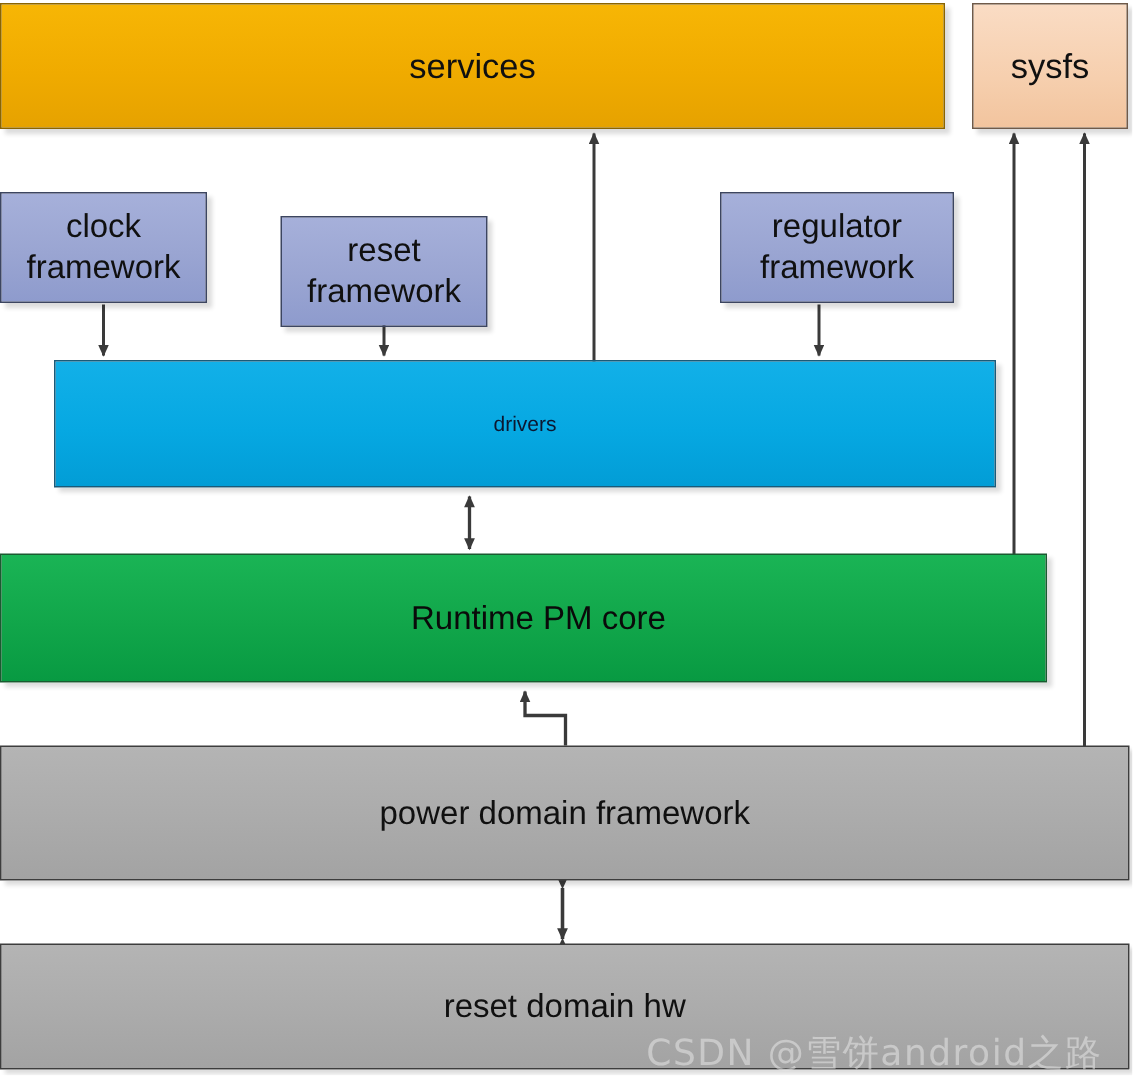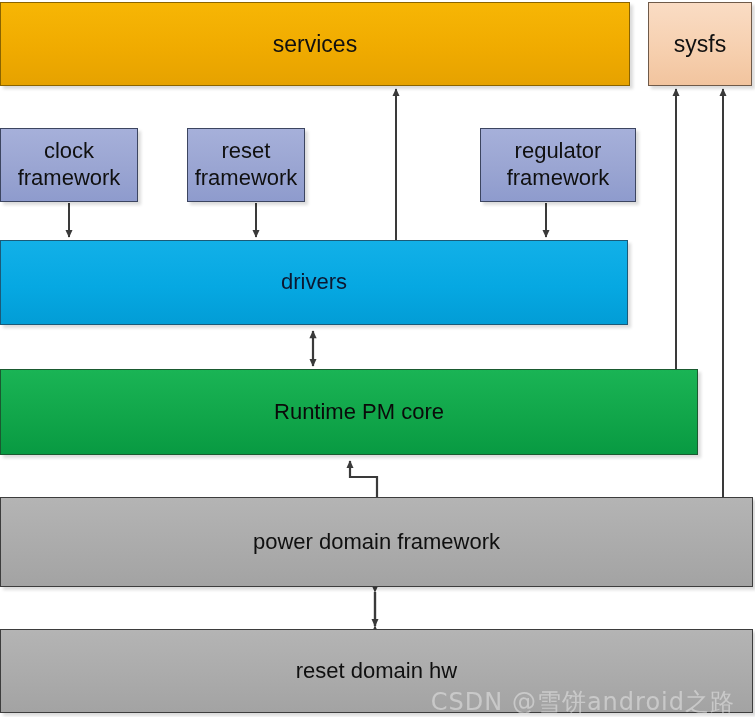--- a/index.html
+++ b/index.html
@@ -43,22 +43,23 @@
     font-size: 23px;
   }
   .node-framework {
     background: linear-gradient(180deg, #a6b0da 0%, #9aa5d2 55%, #8e9bcd 100%);
     border-color: #3c4560;
     font-size: 22px;
   }
   .node-drivers {
     background: linear-gradient(180deg, #12b0e8 0%, #06a8e2 55%, #029dd6 100%);
     border-color: #1b5a78;
-    font-size: 22px;
+    font-size: 14px;
     color: #0c1730;
+    margin-left: 36px;
   }
   .node-runtime {
     background: linear-gradient(180deg, #1ab455 0%, #11a64a 55%, #089a42 100%);
     border-color: #1a5a30;
     font-size: 22px;
     color: #0a0a0a;
   }
   .node-gray {
     background: linear-gradient(180deg, #b4b4b4 0%, #ababab 55%, #a3a3a3 100%);
     border-color: #3d3d3d;
@@ -128,21 +129,21 @@
     <line x1="723" y1="499" x2="723" y2="89" stroke="#3a3a3a" stroke-width="2" marker-end="url(#arrowhead)"></line>
   </svg>
 
   <div class="node node-services" style="left: 0px; top: 2px; width: 630px; height: 84px;">services</div>
 
   <div class="node node-sysfs" style="left: 648px; top: 2px; width: 104px; height: 84px;">sysfs</div>
 
   <div class="node node-framework" style="left: 0px; top: 128px; width: 138px; height: 74px;">clock
 framework</div>
 
-  <div class="node node-framework" style="left: 187px; top: 128px; width: 118px; height: 74px;">reset
+  <div class="node node-framework" style="left: 187px; top: 144px; width: 138px; height: 74px;">reset
 framework</div>
 
   <div class="node node-framework" style="left: 480px; top: 128px; width: 156px; height: 74px;">regulator
 framework</div>
 
   <div class="node node-drivers" style="left: 0px; top: 240px; width: 628px; height: 85px;">drivers</div>
 
   <div class="node node-runtime" style="left: 0px; top: 369px; width: 698px; height: 86px; padding-left: 20px;">Runtime PM core</div>
 
   <div class="node node-gray" style="left: 0px; top: 497px; width: 753px; height: 90px;">power domain framework</div>

